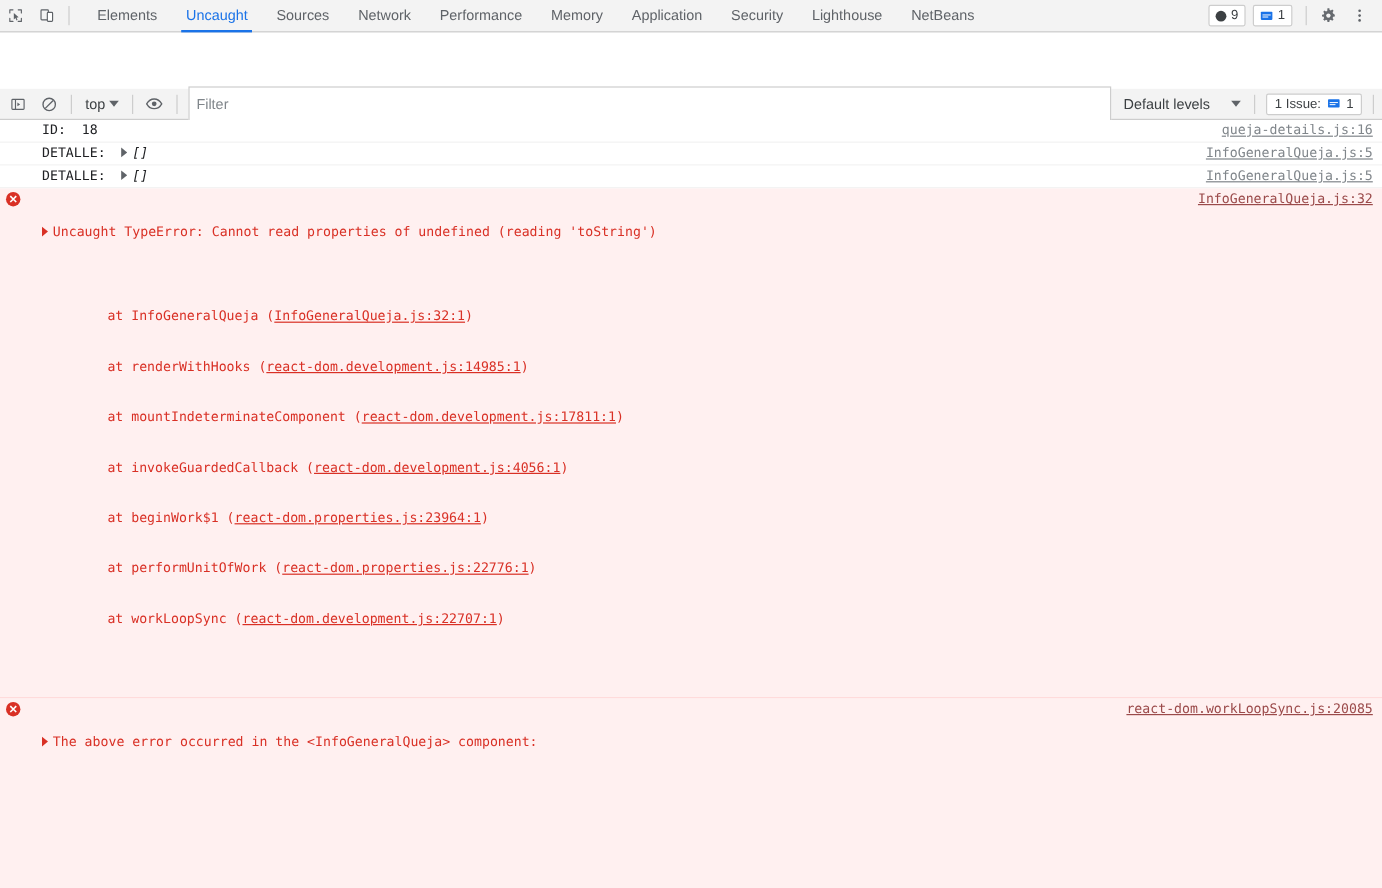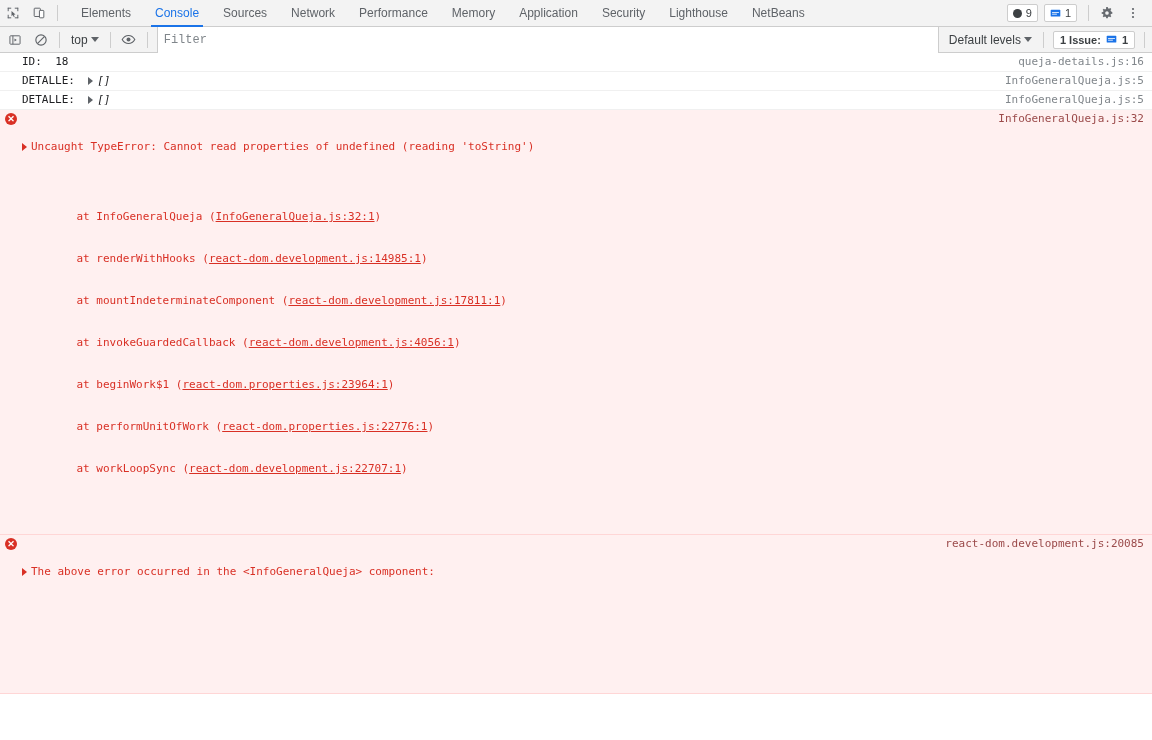--- a/index.html
+++ b/index.html
@@ -60,74 +60,75 @@
   }
   .dot-err { width:9px; height:9px; border-radius:50%; background:#3c4043; display:inline-block; }
 
   
   .console-toolbar {
     height: 26px; min-height:26px;
     display:flex; align-items:center;
     background:#f3f3f3;
     border-bottom:1px solid #cdcdcd;
     padding: 0 2px;
+    margin-top: 47px;
   }
   .ctx-select {
     display:flex; align-items:center; gap:3px;
     font-size:12px; color:#3c4043;
     padding: 0 6px; height:20px; cursor:pointer;
   }
   .caret { width:0;height:0;border-left:4px solid transparent;border-right:4px solid transparent;border-top:5px solid #5f6368; display:inline-block; }
   .filter-input {
     flex: 1 1 auto;
     height: 29px;
     margin: 0 4px;
     border: 1px solid #cdcdcd;
     background: #fff;
     padding: 0 6px;
     font-size: 12px;
     color: #7f1d1d;
-    font-family: Liberation Mono, monospace;
+    font-family: Liberation Sans, sans-serif;
     outline: none;
     min-width: 50px;
   }
   .filter-input::placeholder { color:#80868b; }
   .levels {
-    display:flex; align-items:center; gap:3px;
+    display:flex; align-items:center; gap:18px;
     font-size:12px; color:#3c4043; padding:0 6px; cursor:pointer; white-space:nowrap;
   }
   .issue-badge {
     display:flex; align-items:center; gap:5px;
     border:1px solid #cdcdcd; border-radius:2px;
     height:18px; padding:0 6px; margin:0 4px;
-    font-size:11px; color:#3c4043; background:#fff; cursor:pointer; white-space:nowrap;font-weight:bold;
+    font-size:11px; color:#3c4043; background:#fff; cursor:pointer; white-space:nowrap;
   }
 
   
   .console-body {
     flex: 1 1 auto;
     overflow: hidden;
     background: #fff;
     font-family: "DejaVu Sans Mono", monospace;
     font-size: 11px;
     position: relative;
   }
   .msg {
     display:flex;
     align-items:flex-start;
     border-bottom: 1px solid #f0f0f0;
     padding: 2px 0 2px 0;
     min-height: 18px;
     line-height: 14px;
   }
   .msg .gutter { width: 22px; min-width:22px; display:flex; justify-content:center; padding-top:1px; }
-  .msg .content { flex:1 1 auto; padding-left: 0px; white-space: pre-wrap; word-break: break-word; }
+  .msg .content { flex:1 1 auto; padding-left: 0px; white-space: pre-wrap; word-break: break-word; margin-left: 13px; }
   .msg .src {
     margin-left:auto; padding:0 8px 0 10px;
-    color:#80868b; cursor:pointer;
+    color:#80868b; text-decoration:underline; cursor:pointer;
     white-space:nowrap; font-size:11px; align-self:flex-start;
   }
 
   .msg.log { background:#fff; color:#202124; }
   .msg.error {
     background:#fff0f0;
     border-bottom: 1px solid #ffd6d6;
     color:#d93025;
   }
   .msg.error .src { color:#9b4a4a; }
@@ -181,21 +182,21 @@
       </svg>
     </div>
 
     <div class="vsep"></div>
 
     <div class="tabs">
       <div class="tab">
           <span>Elements</span>
         </div>
       <div class="tab active">
-          <span>Console</span>
+          <span>Uncaught</span>
         </div>
       <div class="tab">
           <span>Sources</span>
         </div>
       <div class="tab">
           <span>Network</span>
         </div>
       <div class="tab">
           <span>Performance</span>
         </div>
@@ -333,17 +334,17 @@
       <div class="gutter">
         <span class="err-icon">✕</span>
       </div>
       <div class="content">
         <div><span class="disclosure err"></span><span>The above error occurred in the &lt;InfoGeneralQueja&gt; component:</span></div>
         <div class="spacer-line"></div>
         
         
         
       </div>
-      <div class="src">react-dom.development.js:20085</div>
+      <div class="src">react-dom.workLoopSync.js:20085</div>
     </div>
 
   </div>
 </div>
 
 </body></html>

